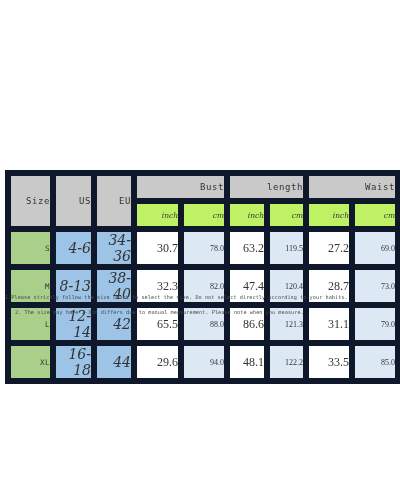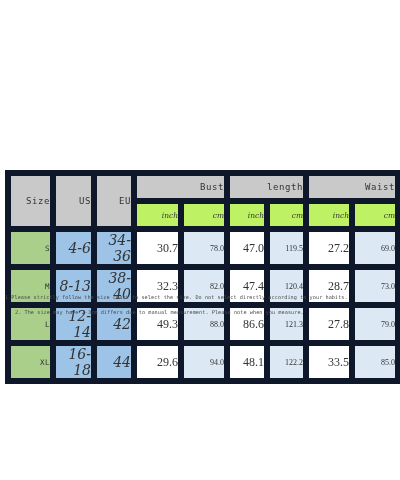--- a/index.html
+++ b/index.html
@@ -148,45 +148,45 @@
           <th class="subhdr">cm</th>
         </tr>
       </thead>
       <tbody>
         <tr>
           <td class="c-size">S</td>
           <td class="c-usEu">4-6</td>
           <td class="c-usEu">34-36</td>
           <td class="c-inch">30.7</td>
           <td class="c-cm">78.0</td>
-          <td class="c-inch">47.0</td>
+          <td class="c-inch">63.2</td>
           <td class="c-cm">119.5</td>
           <td class="c-inch">27.2</td>
           <td class="c-cm">69.0</td>
         </tr>
         <tr>
           <td class="c-size">M</td>
           <td class="c-usEu">8-13</td>
           <td class="c-usEu">38-40</td>
           <td class="c-inch">32.3</td>
           <td class="c-cm">82.0</td>
           <td class="c-inch">47.4</td>
           <td class="c-cm">120.4</td>
           <td class="c-inch">28.7</td>
           <td class="c-cm">73.0</td>
         </tr>
         <tr>
           <td class="c-size">L</td>
           <td class="c-usEu">12-14</td>
           <td class="c-usEu">42</td>
-          <td class="c-inch">49.3</td>
+          <td class="c-inch">65.5</td>
           <td class="c-cm">88.0</td>
           <td class="c-inch">86.6</td>
           <td class="c-cm">121.3</td>
-          <td class="c-inch">27.8</td>
+          <td class="c-inch">31.1</td>
           <td class="c-cm">79.0</td>
         </tr>
         <tr>
           <td class="c-size">XL</td>
           <td class="c-usEu">16-18</td>
           <td class="c-usEu">44</td>
           <td class="c-inch">29.6</td>
           <td class="c-cm">94.0</td>
           <td class="c-inch">48.1</td>
           <td class="c-cm">122.2</td>

